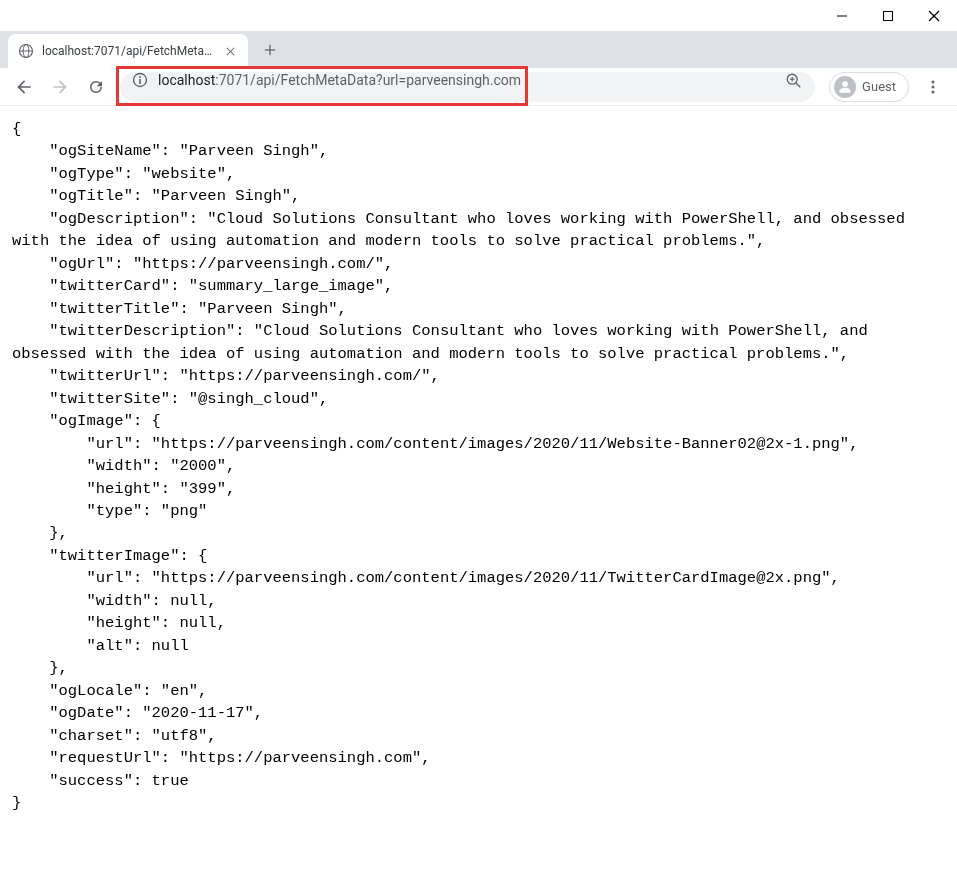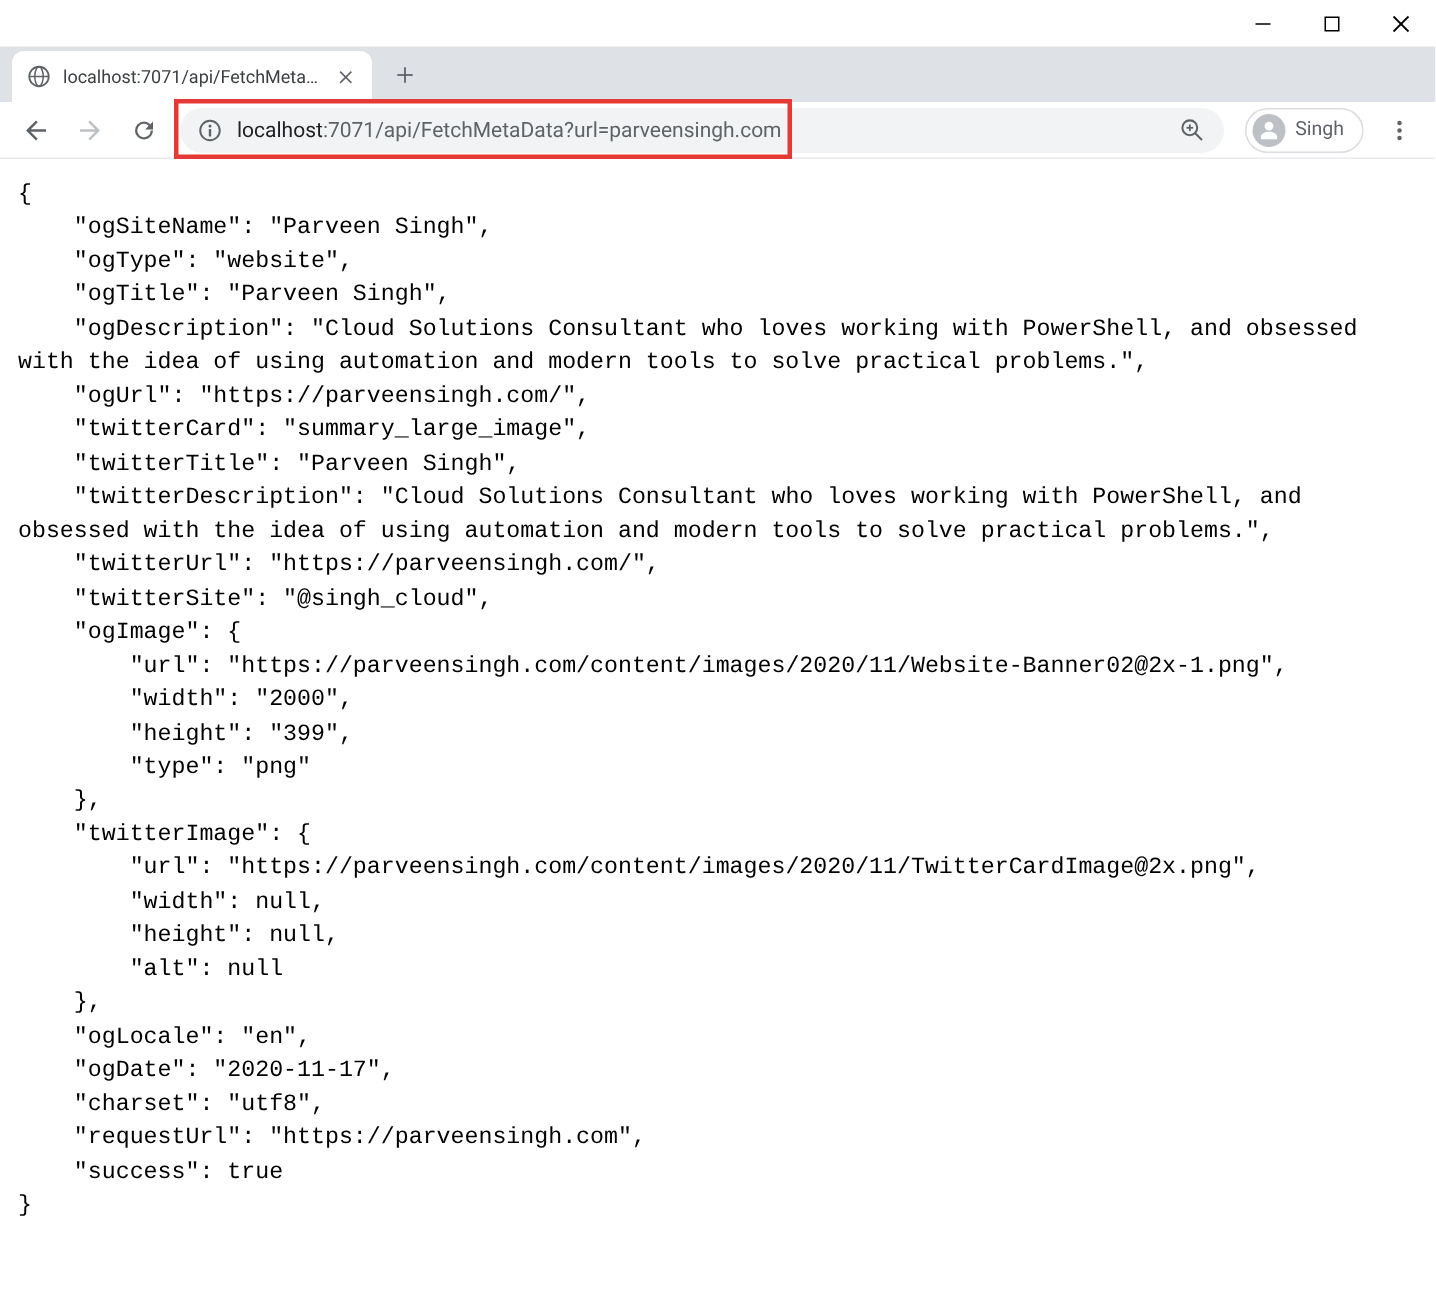--- a/index.html
+++ b/index.html
@@ -107,21 +107,20 @@
     .nav-btn.disabled {
       color: #bdc1c6;
     }
     .address-bar-wrapper {
       position: relative;
       flex: 1;
       margin: 0 4px;
     }
     .address-bar {
       display: flex;
-      align-items: center;
       height: 30px;
       background: #f1f3f4;
       border-radius: 15px;
       padding: 0 12px;
       gap: 10px;
     }
     .address-highlight {
       position: absolute;
       border: 3px solid #e53935;
       top: -6px;
@@ -287,21 +286,21 @@
       </span>
     </div>
   </div>
   <div class="profile-btn">
     <span class="avatar">
       <svg viewBox="0 0 24 24" width="20" height="20">
           <circle cx="12" cy="8.5" r="3.5" fill="#fff"></circle>
           <path d="M12 13c-3.5 0-6.5 1.8-6.5 4v2h13v-2c0-2.2-3-4-6.5-4z" fill="#fff"></path>
         </svg>
     </span>
-    <span class="profile-label">Singh</span>
+    <span class="profile-label">Guest</span>
   </div>
   <div class="menu-btn">
     <svg viewBox="0 0 16 16" width="16" height="16">
         <circle cx="8" cy="3" r="1.5" fill="#5f6368"></circle>
         <circle cx="8" cy="8" r="1.5" fill="#5f6368"></circle>
         <circle cx="8" cy="13" r="1.5" fill="#5f6368"></circle>
       </svg>
   </div>
 </div>
 

